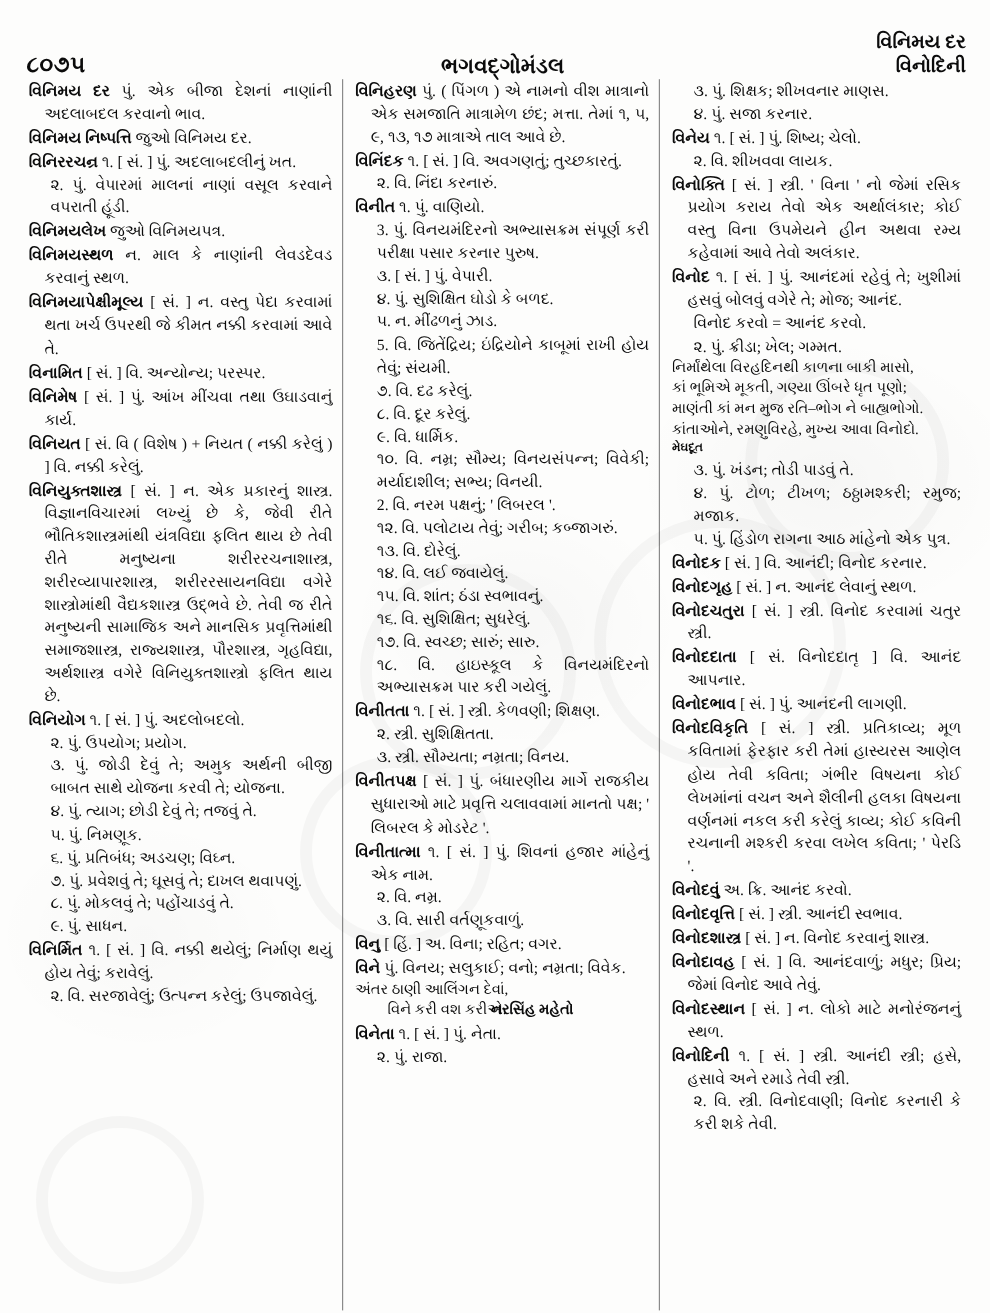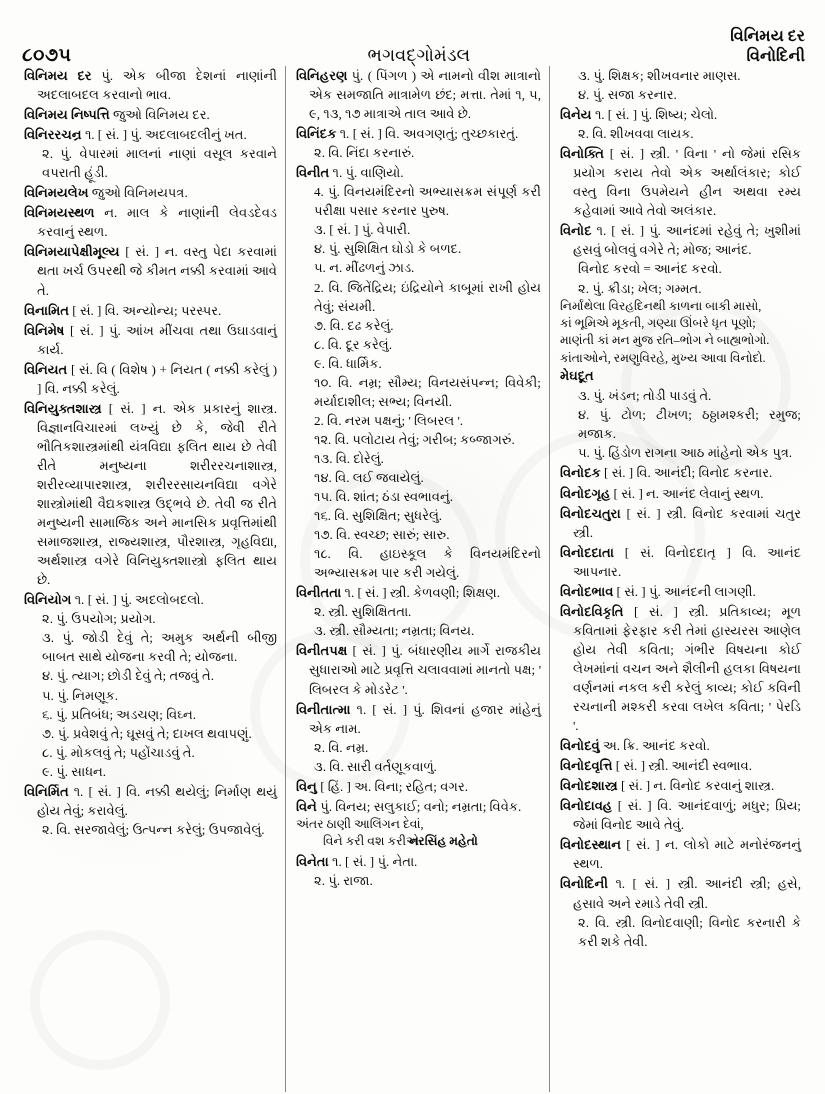--- a/index.html
+++ b/index.html
@@ -49,21 +49,21 @@
     box-sizing: border-box;
   }
   .head-left {
     font-size: 19px;
     font-weight: 700;
     letter-spacing: 0.5px;
     padding-top: 2px;
   }
   .head-center {
     font-size: 18px;
-    font-weight: 400;
+    font-weight: 700;
     padding-top: 3px;
     margin-left: 36px;
   }
   .head-right {
     text-align: right;
     font-size: 16px;
     font-weight: 700;
     line-height: 1.25;
   }
   .head-right div { white-space: nowrap; }
@@ -111,21 +111,21 @@
   }
   .verse.ind2 { padding-left: 40px; }
   .attrib {
     display: inline-block;
     font-weight: 700;
   }
   .attrib-right {
     margin: 0;
     text-align: right;
     font-weight: 700;
-    font-size: 13px;
+    font-size: 10px;
     padding-right: 6px;
   }
 </style>
 </head>
 <body>
 
 <div class="page">
 
   <div class="watermark wm1"></div>
   <div class="watermark wm2"></div>
@@ -194,25 +194,25 @@
     <div class="col col2">
         <div class="entry">
           <p><span class="hw">વિનિહરણ</span> પું. ( પિંગળ ) એ નામનો વીશ માત્રાનો એક સમજાતિ માત્રામેળ છંદ; મત્તા. તેમાં ૧, ૫, ૯, ૧૩, ૧૭ માત્રાએ તાલ આવે છે.</p>
         </div>
         <div class="entry">
           <p><span class="hw">વિનિંદક</span> ૧. [ સં. ] વિ. અવગણતું; તુચ્છકારતું.</p>
           <p class="sense">૨. વિ. નિંદા કરનારું.</p>
         </div>
         <div class="entry">
           <p><span class="hw">વિનીત</span> ૧. પું. વાણિયો.</p>
-          <p class="sense">4. પું. વિનયમંદિરનો અભ્યાસક્રમ સંપૂર્ણ કરી પરીક્ષા પસાર કરનાર પુરુષ.</p>
+          <p class="sense">3. પું. વિનયમંદિરનો અભ્યાસક્રમ સંપૂર્ણ કરી પરીક્ષા પસાર કરનાર પુરુષ.</p>
           <p class="sense">૩. [ સં. ] પું. વેપારી.</p>
           <p class="sense">૪. પું. સુશિક્ષિત ઘોડો કે બળદ.</p>
           <p class="sense">૫. ન. મીંઢળનું ઝાડ.</p>
-          <p class="sense">2. વિ. જિતેંદ્રિય; ઇંદ્રિયોને કાબૂમાં રાખી હોય તેવું; સંયમી.</p>
+          <p class="sense">5. વિ. જિતેંદ્રિય; ઇંદ્રિયોને કાબૂમાં રાખી હોય તેવું; સંયમી.</p>
           <p class="sense">૭. વિ. દઢ કરેલું.</p>
           <p class="sense">૮. વિ. દૂર કરેલું.</p>
           <p class="sense">૯. વિ. ધાર્મિક.</p>
           <p class="sense">૧૦. વિ. નમ્ર; સૌમ્ય; વિનયસંપન્ન; વિવેકી; મર્યાદાશીલ; સભ્ય; વિનયી.</p>
           <p class="sense">2. વિ. નરમ પક્ષનું; ' લિબરલ '.</p>
           <p class="sense">૧૨. વિ. પલોટાય તેવું; ગરીબ; કબ્જાગરું.</p>
           <p class="sense">૧૩. વિ. દોરેલું.</p>
           <p class="sense">૧૪. વિ. લઈ જવાયેલું.</p>
           <p class="sense">૧૫. વિ. શાંત; ઠંડા સ્વભાવનું.</p>
           <p class="sense">૧૬. વિ. સુશિક્ષિત; સુધરેલું.</p>

